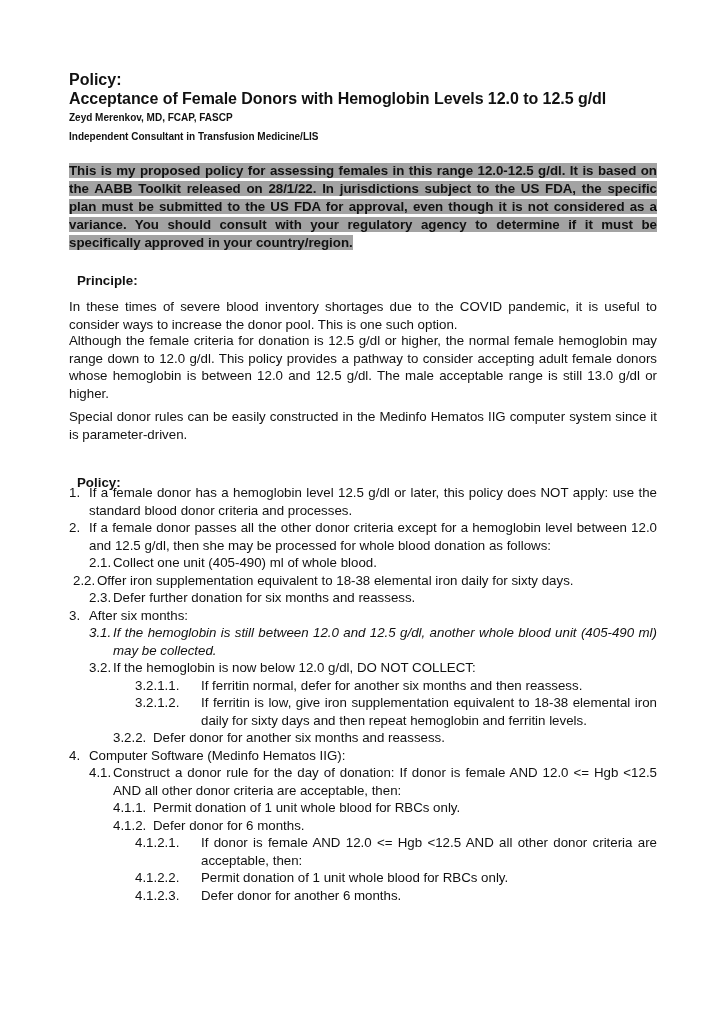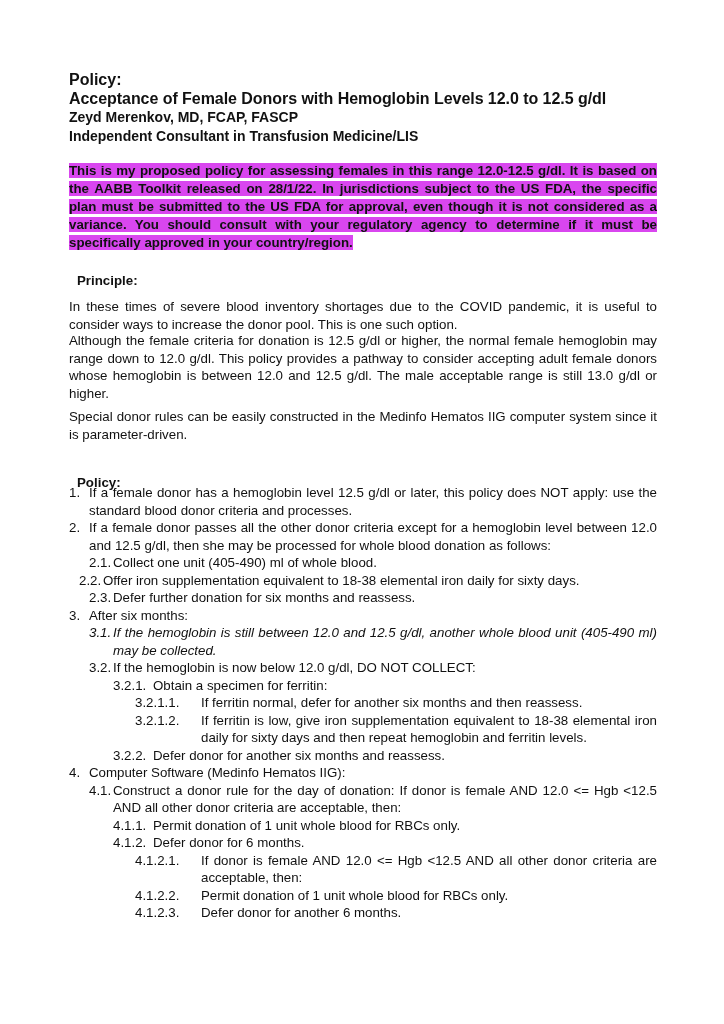--- a/index.html
+++ b/index.html
@@ -4,25 +4,25 @@
   <style>
     html, body { margin: 0; padding: 0; background: #ffffff; }
     body {
       width: 724px; height: 1024px; position: relative; overflow: hidden;
       font-family: "Liberation Sans", sans-serif; color: #111;
     }
     .page { position: absolute; left: 69px; top: 0; width: 588px; }
     .title-block { position: absolute; top: 70px; left: 0; width: 600px; }
     .t-policy { font-weight: bold; font-size: 16px; line-height: 19px; }
     .t-main { font-weight: bold; font-size: 16px; line-height: 19px; letter-spacing: -0.05px; white-space: nowrap; }
-    .t-author, .t-role { font-weight: bold; font-size: 14px; line-height: 19px; white-space: nowrap; }
+    .t-author, .t-role { font-weight: bold; font-size: 10px; line-height: 19px; white-space: nowrap; }
 
     .notice { position: absolute; top: 162px; left: 0; width: 588px;
       font-weight: bold; font-size: 13.3px; line-height: 18px; text-align: justify; }
-    .notice span.hl { background: #d946ef; box-decoration-break: clone; -webkit-box-decoration-break: clone; }
+    .notice span.hl { background: #a3a3a3; box-decoration-break: clone; -webkit-box-decoration-break: clone; }
 
     .sec { position: absolute; left: 0; width: 588px; font-size: 13.3px; line-height: 17.5px; }
     .sec h3 { margin: 8px; font-size: 13.3px; font-weight: bold; line-height: 18px; }
     .sec p { margin: 0; text-align: justify; }
 
     .li { position: relative; font-size: 13.3px; line-height: 17.5px; }
     .li .num { position: absolute; left: 0; top: 0; }
     .li .txt { display: block; text-align: justify; }
   </style>
 </head>
@@ -62,43 +62,39 @@
         <span class="txt">If a female donor has a hemoglobin level 12.5 g/dl or later, this policy does NOT apply: use the standard blood donor criteria and processes.</span>
       </div>
     <div class="li" style="padding-left:20px;">
         <span class="num">2.</span>
         <span class="txt">If a female donor passes all the other donor criteria except for a hemoglobin level between 12.0 and 12.5 g/dl, then she may be processed for whole blood donation as follows:</span>
       </div>
     <div class="li" style="margin-left:20px; padding-left:24px;">
         <span class="num">2.1.</span>
         <span class="txt">Collect one unit (405-490) ml of whole blood.</span>
       </div>
-    <div class="li" style="margin-left:10px; padding-left:24px;">
+    <div class="li" style="margin-left:4px; padding-left:24px;">
         <span class="num">2.2.</span>
         <span class="txt">Offer iron supplementation equivalent to 18-38 elemental iron daily for sixty days.</span>
       </div>
     <div class="li" style="margin-left:20px; padding-left:24px;">
         <span class="num">2.3.</span>
         <span class="txt">Defer further donation for six months and reassess.</span>
       </div>
     <div class="li" style="padding-left:20px;">
         <span class="num">3.</span>
         <span class="txt">After six months:</span>
       </div>
     <div class="li" style="margin-left:20px; padding-left:24px;font-style:italic;">
         <span class="num">3.1.</span>
         <span class="txt">If the hemoglobin is still between 12.0 and 12.5 g/dl, another whole blood unit (405-490 ml) may be collected.</span>
       </div>
     <div class="li" style="margin-left:20px; padding-left:24px;">
         <span class="num">3.2.</span>
         <span class="txt">If the hemoglobin is now below 12.0 g/dl, DO NOT COLLECT:</span>
-      </div>
-    <div class="li" style="margin-left:44px; padding-left:40px;">
-        <span class="num">3.2.1.</span>
-        <span class="txt">Obtain a specimen for ferritin:</span>
       </div>
     <div class="li" style="margin-left:66px; padding-left:66px;">
         <span class="num">3.2.1.1.</span>
         <span class="txt">If ferritin normal, defer for another six months and then reassess.</span>
       </div>
     <div class="li" style="margin-left:66px; padding-left:66px;">
         <span class="num">3.2.1.2.</span>
         <span class="txt" style="text-indent:0;">If ferritin is low, give iron supplementation equivalent to 18-38 elemental iron daily for sixty days and then repeat hemoglobin and ferritin levels.</span>
       </div>
     <div class="li" style="margin-left:44px; padding-left:40px;">

